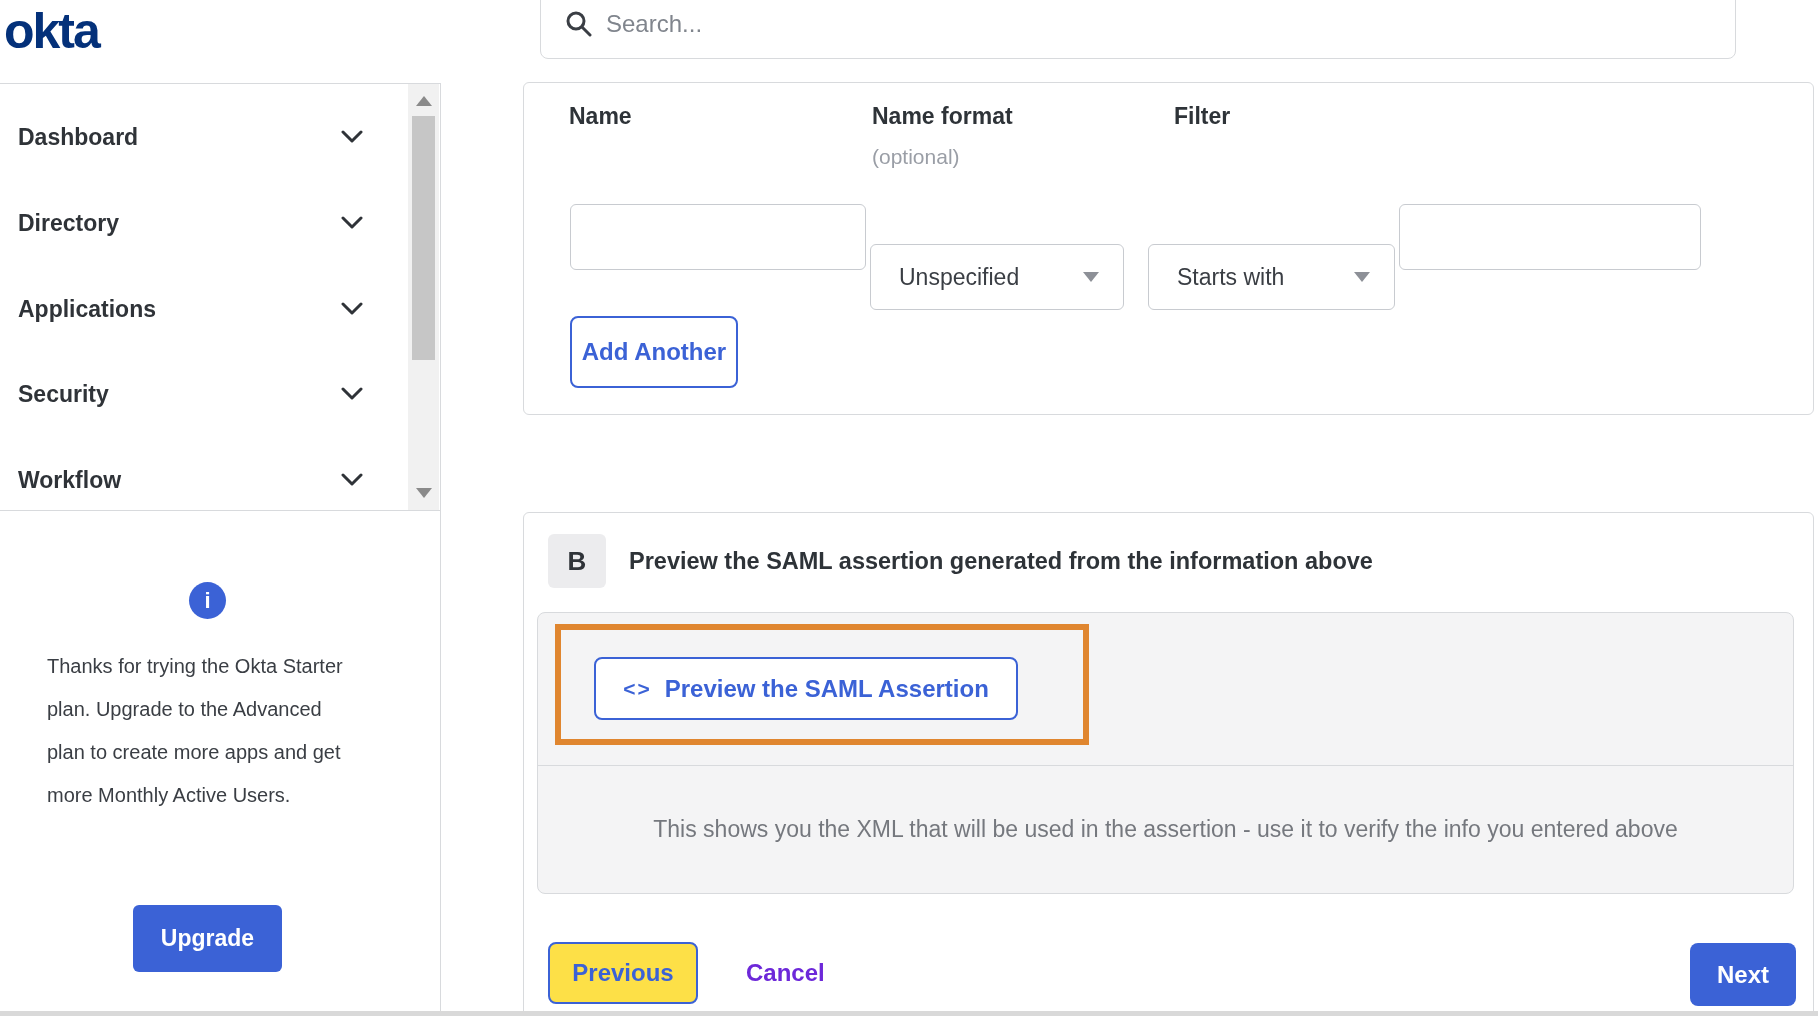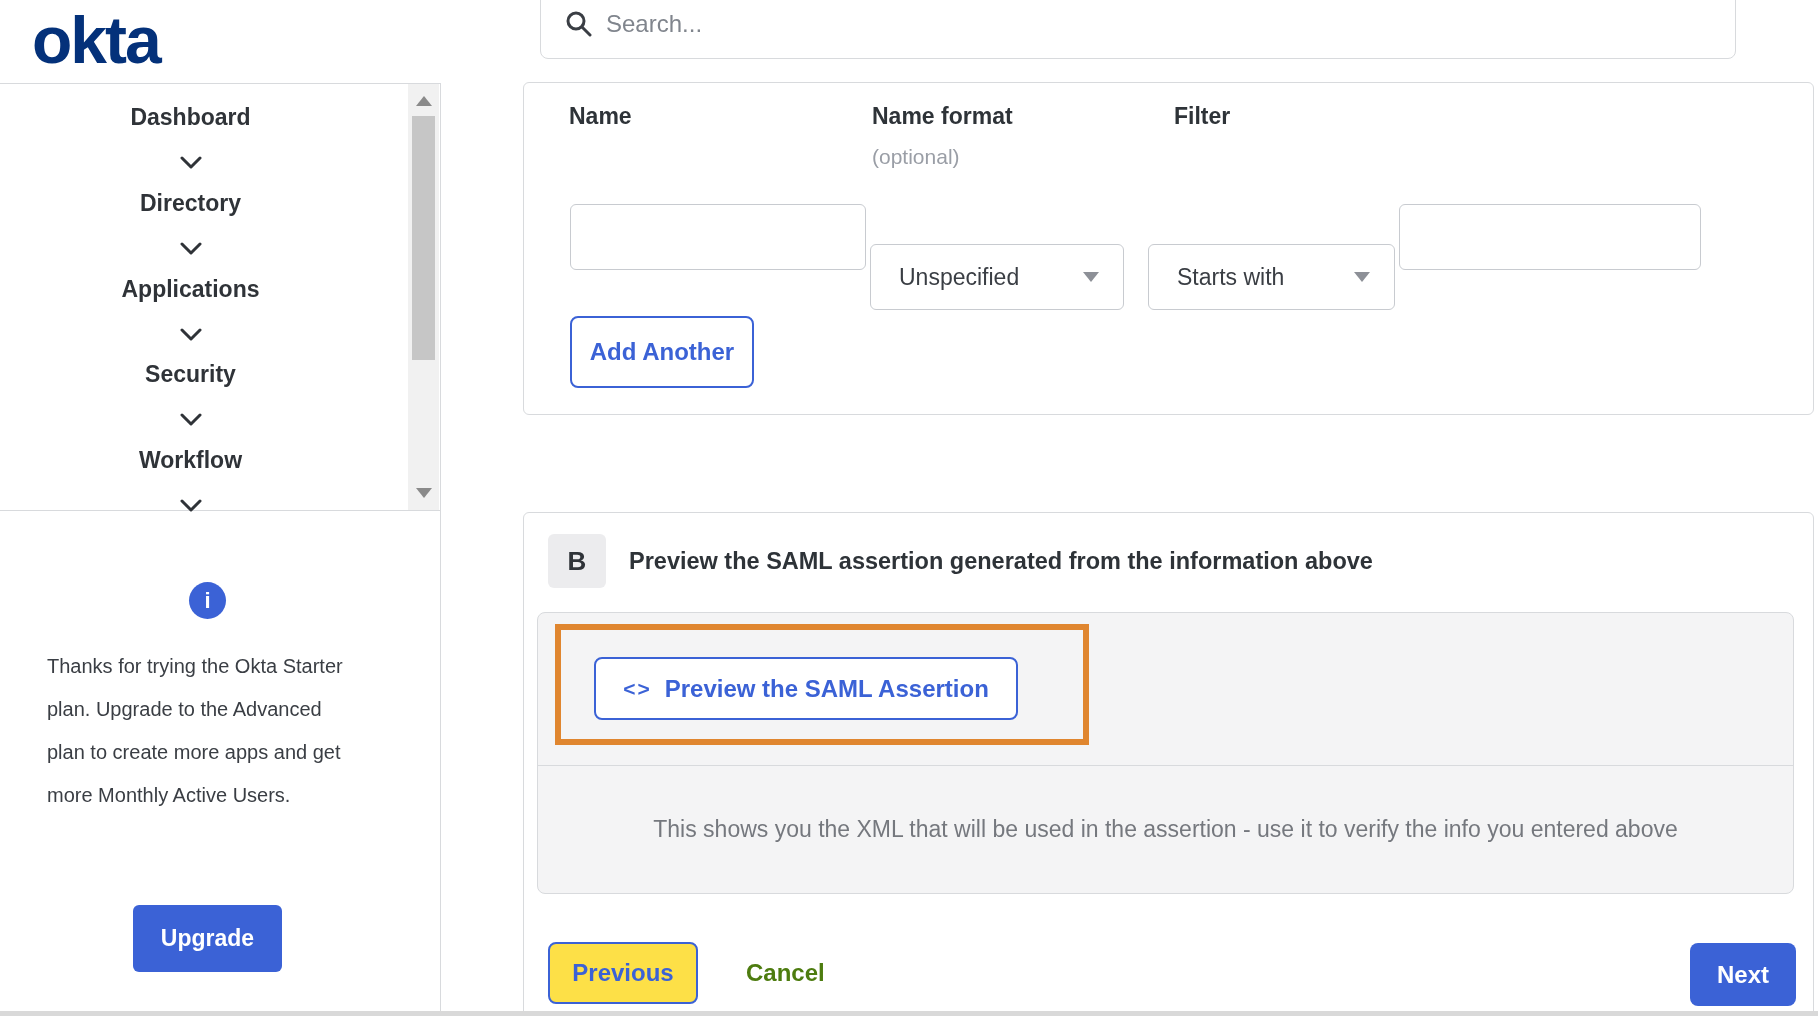--- a/index.html
+++ b/index.html
@@ -7,22 +7,22 @@
   body {
     position:relative;
     background:#ffffff;
     font-family:"Liberation Sans", sans-serif;
     color:#2e3338;
   }
   .abs { position:absolute; }
 
   
   .logo {
-    left:32px; top:2px;
-    font-size:66px; font-weight:700; letter-spacing:-2px;
+    left:4px; top:2px;
+    font-size:50px; font-weight:700; letter-spacing:-2px;
     color:#04317a;
   }
   .search-box {
     left:540px; top:-12px; width:1196px; height:71px;
     background:#fff; border:1px solid #d8dadd; border-radius:8px;
     display:flex; align-items:center; padding-left:24px; gap:14px;
   }
   .search-icon { width:27px; height:27px; flex:0 0 auto; }
   .search-box input {
     border:none; outline:none; flex:1; font-size:24px;
@@ -33,21 +33,21 @@
 
   
   .sidenav {
     left:0; top:83px; width:441px; height:428px;
     background:#fff;
     border-top:1px solid #d8dadd; border-bottom:1px solid #d8dadd;
   }
   .nav-item {
     position:absolute; left:18px; width:345px; height:66px;
     display:flex; align-items:center; justify-content:space-between;
-    font-size:23px; font-weight:600; color:#2f3338; cursor:pointer;flex-direction:column;
+    font-size:23px; font-weight:600; color:#2f3338; cursor:pointer;
   }
   .chev { width:22px; height:14px; }
   .chev svg { display:block; }
 
   .v-divider { left:440px; top:83px; width:1px; height:933px; background:#d8dadd; }
 
   
   .sb-track { left:408px; top:84px; width:31px; height:426px; background:#f1f1f1; }
   .sb-thumb { position:absolute; left:4px; top:32px; width:23px; height:244px; background:#c6c6c6; }
   .sb-up {
@@ -97,21 +97,21 @@
     border:1px solid #c8cbd0; border-radius:6px; background:#fff;
     display:flex; align-items:center; justify-content:space-between;
     padding:0 24px 0 28px; font-size:23px; color:#3a3e44; cursor:pointer;margin-top:40px;
   }
   .caret {
     width:0; height:0;
     border-left:8px solid transparent; border-right:8px solid transparent;
     border-top:10px solid #8d9097;
   }
   .add-another {
-    position:absolute; left:46px; top:233px; width:184px; height:72px;
+    position:absolute; left:46px; top:233px; width:168px; height:72px;
     background:#fff; border:2px solid #3b62d6; border-radius:8px;
     color:#3b62d6; font-size:24px; font-weight:700;
     font-family:"Liberation Sans", sans-serif;
     display:flex; align-items:center; justify-content:center; cursor:pointer;
   }
 
   
   .card2 {
     left:523px; top:512px; width:1291px; height:520px;
     background:#fff; border:1px solid #d8dadd; border-radius:6px;
@@ -153,21 +153,21 @@
   .prev-btn {
     position:absolute; left:24px; top:429px; width:150px; height:62px;
     background:#fde047; border:2px solid #3b62d6; border-radius:8px;
     color:#3b62d6; font-size:24px; font-weight:700;
     font-family:"Liberation Sans", sans-serif;
     display:flex; align-items:center; justify-content:center; cursor:pointer;
   }
   .cancel-link {
     position:absolute; left:222px; top:429px; height:62px;
     display:flex; align-items:center;
-    color:#4d7c0f; font-size:24px; font-weight:700; cursor:pointer;
+    color:#6d28d9; font-size:24px; font-weight:700; cursor:pointer;
   }
   .next-btn {
     position:absolute; left:1166px; top:430px; width:106px; height:63px;
     background:#3b62d6; border:none; border-radius:8px;
     color:#fff; font-size:24px; font-weight:700;
     font-family:"Liberation Sans", sans-serif;
     display:flex; align-items:center; justify-content:center; cursor:pointer;
   }
 
   .bottom-bar { left:0; top:1011px; width:1818px; height:5px; background:#d9d9d9; }

